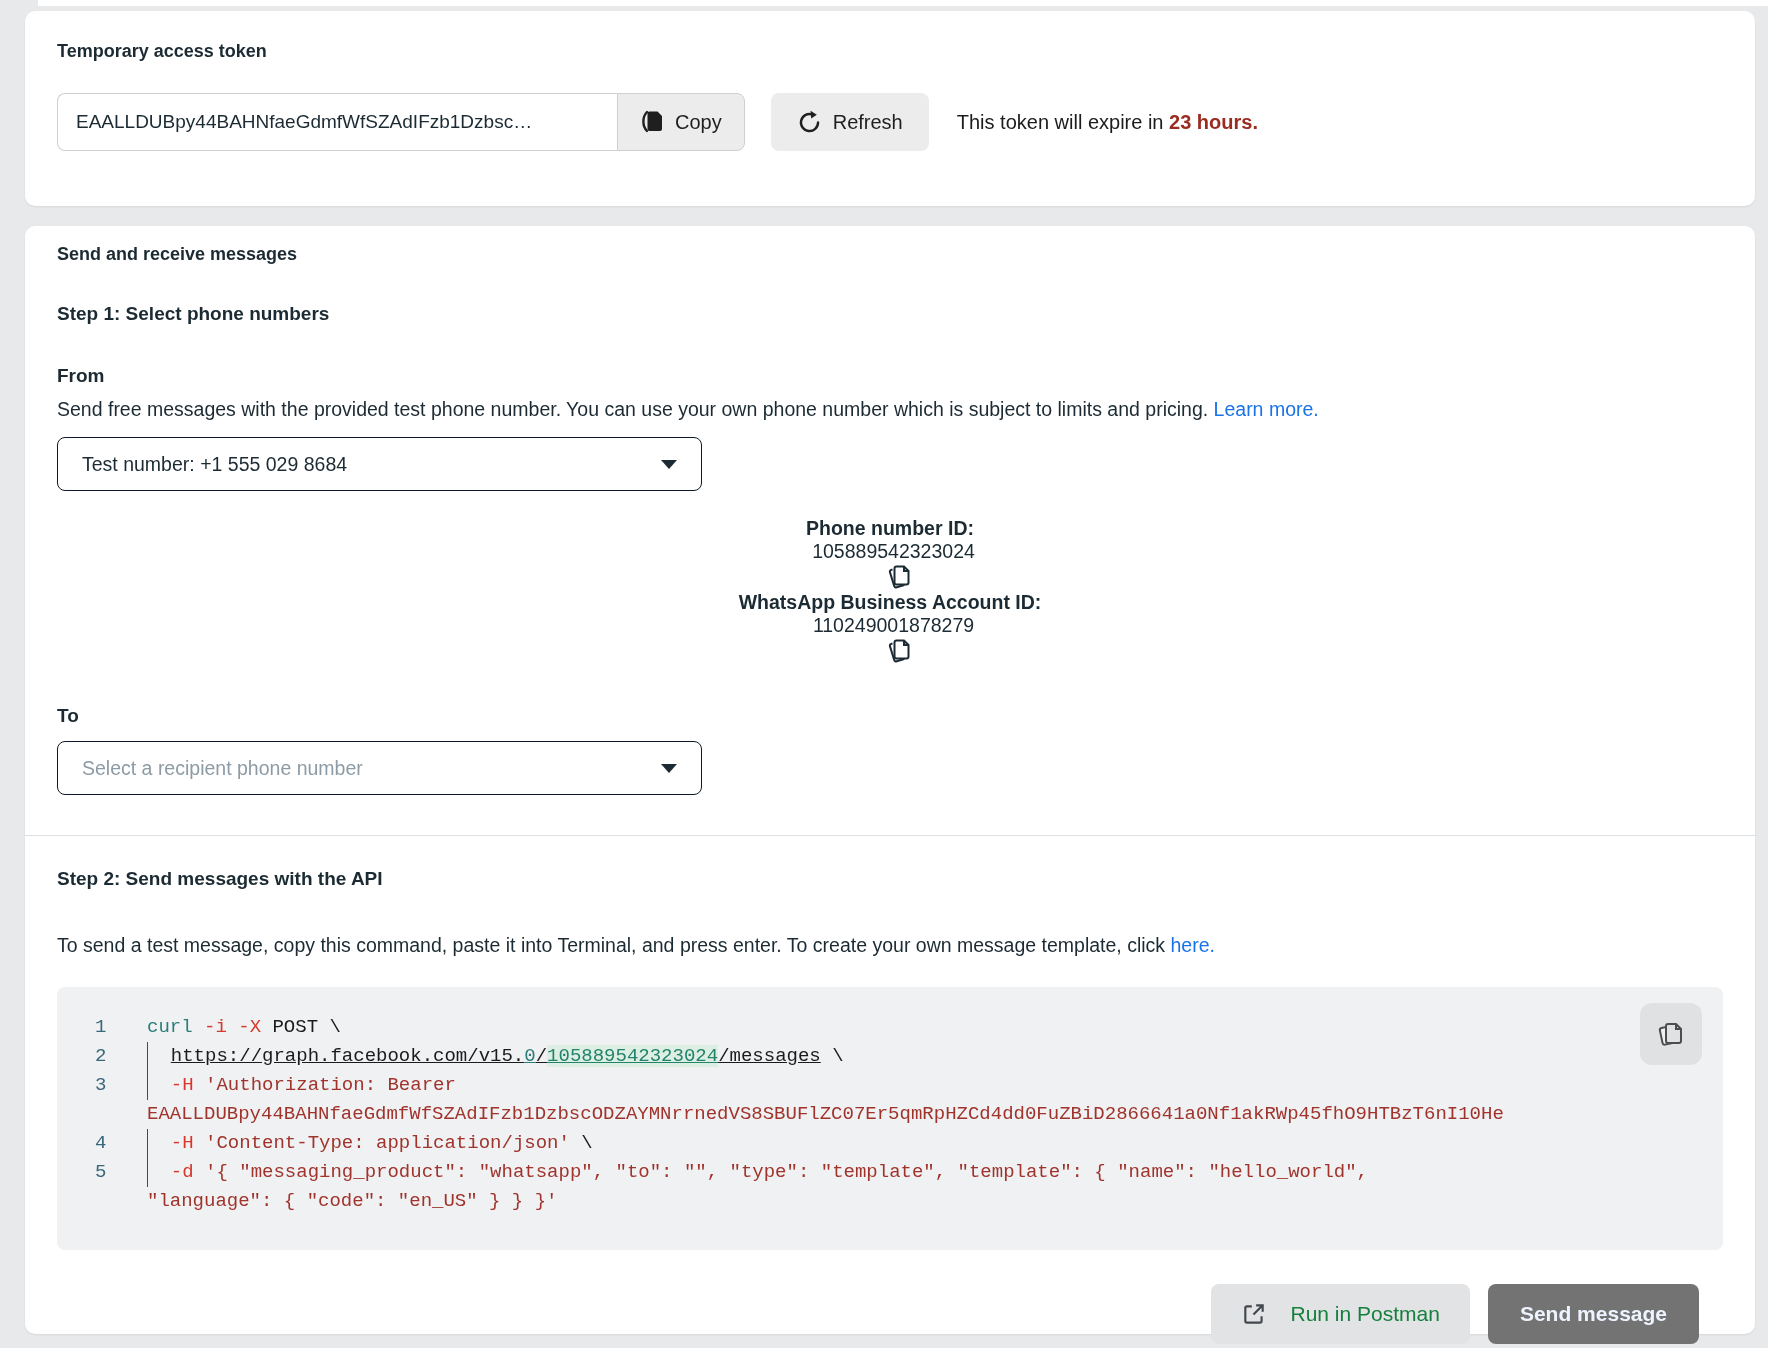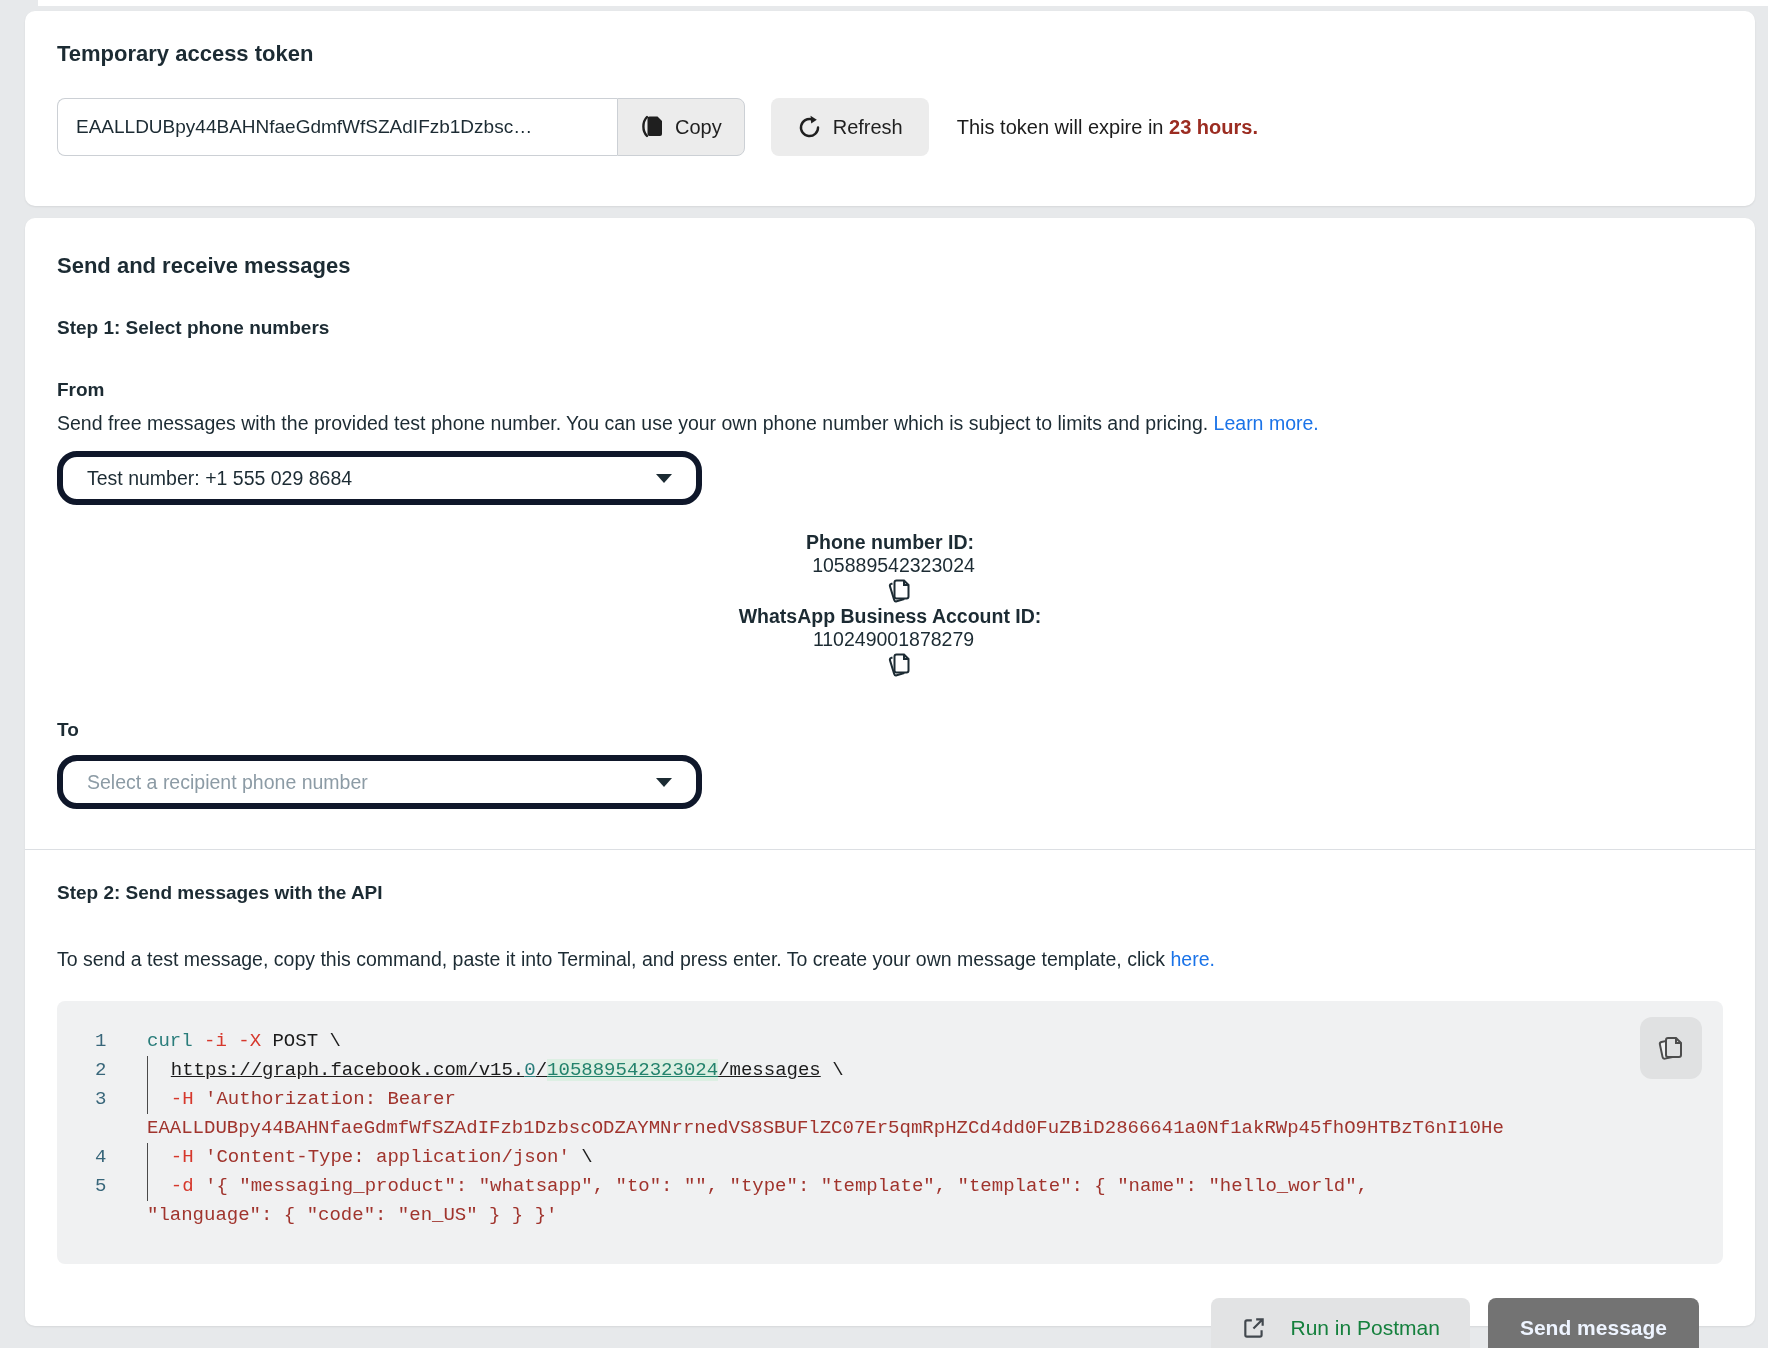--- a/index.html
+++ b/index.html
@@ -10,22 +10,22 @@
     color:#1c2b33;
     overflow:hidden;
   }
   .top-strip{ position:absolute; top:0; left:38px; right:0; height:6px; background:#ffffff; }
   .card{
     background:#ffffff; border-radius:10px;
     box-shadow:0 1px 2px rgba(0,0,0,.08);
     margin-left:25px; width:1730px;
   }
   .card-token{ position:absolute; top:11px; padding:30px 32px 36px; height:195px; }
-  .card-messages{ position:absolute; top:218px; padding:35px 32px 18px; height:1108px; }
-  .card-title{ font-size:22px; font-weight:bold; color:#1c2b33; }
+  .card-messages{ position:absolute; top:226px; padding:18px 32px 18px; height:1108px; }
+  .card-title{ font-size:18px; font-weight:bold; color:#1c2b33; }
   .token-row{ display:flex; align-items:center; margin-top:31px; }
   .token-group{ display:flex; }
   .token-input{
     width:560px; height:58px; border:1px solid #ccd0d5; border-right:none;
     border-radius:8px 0 0 8px; padding:0 18px; font-size:19px; color:#1c2b33;
     font-family:"Liberation Sans", sans-serif; background:#fff; outline:none;
   }
   .btn{
     display:flex; align-items:center; justify-content:center; gap:11px;
     background:#ececec; border:none; cursor:pointer;
@@ -35,21 +35,21 @@
   .btn-refresh{ height:58px; padding:0 26px; border-radius:8px; margin-left:26px; background:#ececec; }
   .expire-text{ margin-left:28px; font-size:20px; color:#1c1c1c; }
   .expire-strong{ font-weight:bold; color:#9b2c21; }
 
   .section-heading{ font-size:19px; font-weight:bold; margin-top:38px; }
   .field-label{ font-size:19px; font-weight:bold; margin-top:40px; }
   .desc{ font-size:19.5px; line-height:27px; margin-top:9px; color:#1c2b33; }
   .link{ color:#1a73e8; text-decoration:none; cursor:pointer; }
 
   .dropdown{
-    width:645px; height:54px; border:6px solid #0f172a; border-radius:20px;
+    width:645px; height:54px; border:1px solid #0f172a; border-radius:8px;
     display:flex; align-items:center; justify-content:space-between;
     padding:0 24px; margin-top:14px; font-size:19.5px; background:#fff; cursor:pointer;
   }
   .dropdown .value{ color:#1c2b33; }
   .dropdown .placeholder{ color:#8c9ba5; }
   .caret{
     width:0; height:0; border-left:8px solid transparent; border-right:8px solid transparent;
     border-top:9px solid #1c2b33;
   }
   .ids-row{ display:flex; align-items:center; margin-top:26px; font-size:19.5px;flex-direction:column; }

